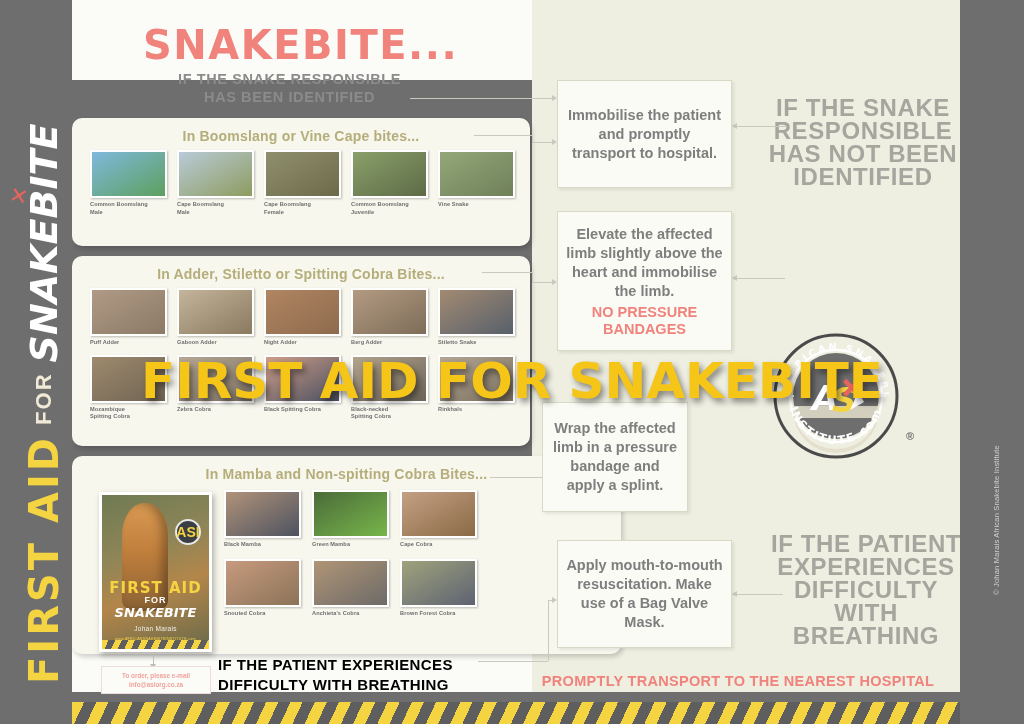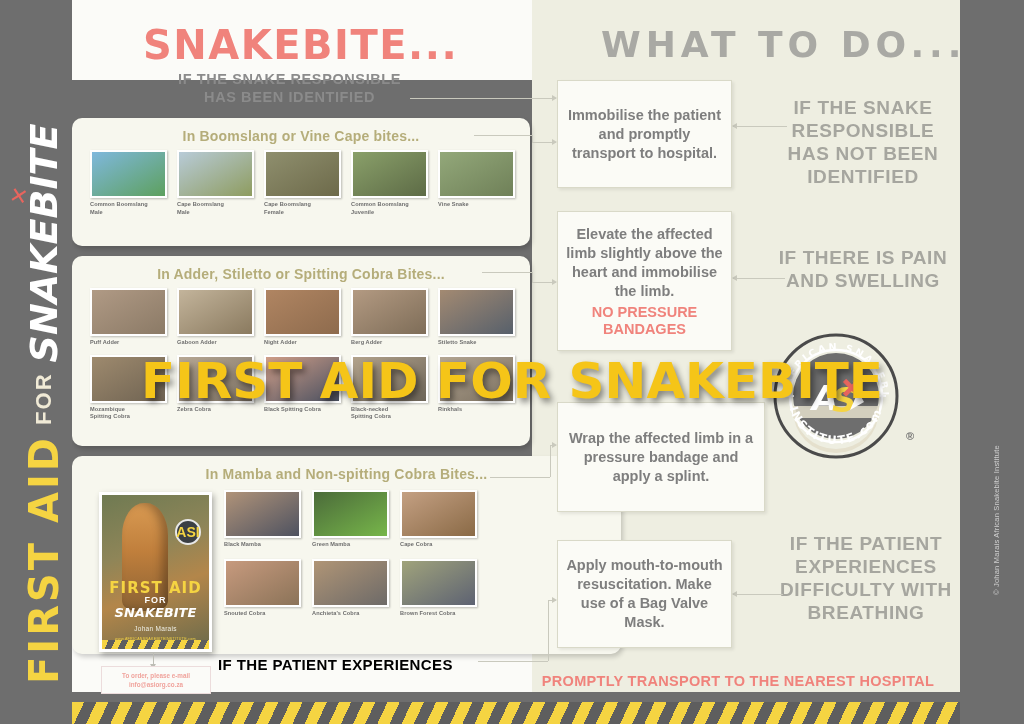--- a/index.html
+++ b/index.html
@@ -104,41 +104,41 @@
   }
   .h-whattodo {
     position: absolute; left: 601px; top: 24px; z-index: 12;
     font-size: 36px; font-weight: 900; color: #a9a9a4;
     letter-spacing: 5px; font-family: "DejaVu Sans", sans-serif;
   }
 
   
   .cond {
     position: absolute; z-index: 12;
-    font-size: 19px; font-weight: 800; color: #a6a69f;
+    font-size: 24px; font-weight: 800; color: #a6a69f;
     line-height: 23px; letter-spacing: .6px; text-align: center;
   }
   #cond-1 { left: 768px; top: 96px; width: 190px; }
   #cond-2 { left: 770px; top: 246px; width: 186px; }
   #cond-3 { left: 770px; top: 532px; width: 192px; }
 
   
   .action-box {
     position: absolute; z-index: 14;
     background: #fbfbf6;
     border: 1px solid #d9d9c8;
     box-shadow: 2px 2px 3px rgba(0,0,0,.08);
     display: flex; flex-direction: column; justify-content: center;
     padding: 6px 8px;
     text-align: center;
     font-size: 14.5px; font-weight: 700; color: #7e7e7e; line-height: 19px;
   }
   #box-1 { left: 557px; top: 80px;  width: 175px; height: 108px; }
   #box-2 { left: 557px; top: 211px; width: 175px; height: 140px; }
-  #box-3 { left: 557px; top: 402px; width: 208px; height: 110px; }
+  #box-3 { left: 542px; top: 402px; width: 146px; height: 110px; }
   #box-4 { left: 557px; top: 540px; width: 175px; height: 108px; }
   .nopress {
     color: #f0837c; font-weight: 800; font-size: 14.5px; line-height: 17px;
     margin-top: 3px;
   }
 
   
   .snake-card {
     position: absolute; z-index: 10;
     background: #f7f7ee;
@@ -288,21 +288,20 @@
   <div class="panel-white"></div>
   <div class="panel-cream"></div>
   <div class="panel-cream-2"></div>
   <div class="panel-bottom-white"></div>
 
   <div class="h-snakebite">SNAKEBITE...</div>
   <div class="h-snakebite-sub">
     <div>IF THE SNAKE RESPONSIBLE</div>
     <div>HAS BEEN IDENTIFIED</div>
   </div>
-  <div class="h-whattodo">WHAT TO DO...</div>
 
   <div class="conn conn-h arrow-r" style="left:410px; top:98px; width:146px;"></div>
   <div class="conn conn-h" style="left:474px; top:135px; width:58px;"></div>
   <div class="conn conn-v" style="left:532px; top:135px; height:7px;"></div>
   <div class="conn conn-h arrow-r" style="left:532px; top:142px; width:24px;"></div>
 
   <div class="conn conn-h" style="left:482px; top:272px; width:50px;"></div>
   <div class="conn conn-v" style="left:532px; top:272px; height:10px;"></div>
   <div class="conn conn-h arrow-r" style="left:532px; top:282px; width:24px;"></div>
 
@@ -326,21 +325,20 @@
     <span class="nopress">NO PRESSURE BANDAGES</span>
   </div>
   <div class="action-box" id="box-3">
     <span>Wrap the affected limb in a pressure bandage and apply a splint.</span>
   </div>
   <div class="action-box" id="box-4">
     <span>Apply mouth-to-mouth resuscitation. Make use of a Bag Valve Mask.</span>
   </div>
 
   <div class="cond" id="cond-1">IF THE SNAKE RESPONSIBLE HAS NOT BEEN IDENTIFIED</div>
-  <div class="cond" id="cond-2">IF THERE IS PAIN AND SWELLING</div>
   <div class="cond" id="cond-3">IF THE PATIENT EXPERIENCES DIFFICULTY WITH BREATHING</div>
 
   <div class="snake-card" id="card-boom">
     <div class="card-title">In Boomslang or Vine Cape bites...</div>
     <div class="thumb-row" id="row-boom">
         <div class="thumb">
           <div class="pic" style="background: linear-gradient(150deg, rgb(127, 184, 221) 0%, rgb(93, 160, 94) 100%);"></div>
           <div class="cap">Common Boomslang<br>Male</div>
         </div>
         <div class="thumb">
@@ -454,20 +452,21 @@
     <div class="book-hazard"></div>
   </div>
   <div class="order-arrow"></div>
   <div class="order-box">
     <div>To order, please e-mail</div>
     <div>info@asiorg.co.za</div>
   </div>
 
   <div class="bottom-left-text">
     <div>IF THE PATIENT EXPERIENCES</div>
+    <div>DIFFICULTY WITH BREATHING</div>
   </div>
   <div class="bottom-right-text">PROMPTLY TRANSPORT TO THE NEAREST HOSPITAL</div>
 
   <div class="asi-logo">
     <svg viewBox="0 0 128 128" width="128" height="128" aria-hidden="true">
       <defs>
         <path id="arcTop" d="M 18,64 A 46,46 0 0 1 110,64"></path>
         <path id="arcBot" d="M 16,64 A 48,48 0 0 0 112,64"></path>
       </defs>
       <circle cx="64" cy="64" r="61" fill="none" stroke="#4a4a4a" stroke-width="3"></circle>

